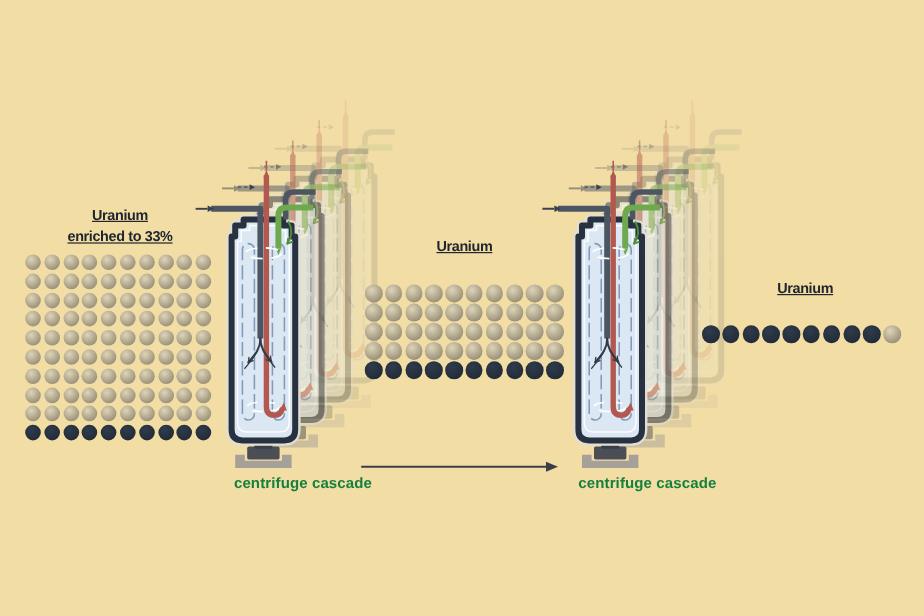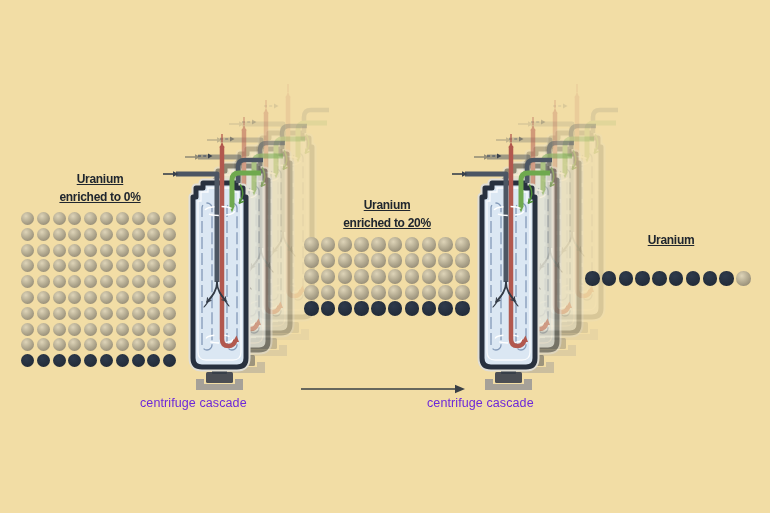--- a/index.html
+++ b/index.html
@@ -56,22 +56,22 @@
   .loop{fill:none;stroke:#6e87aa;stroke-width:1.3;stroke-dasharray:12 4;opacity:.8;}
   .swirl{fill:none;stroke:#ffffff;stroke-width:1.4;}
   .fork{fill:none;stroke:#333b47;stroke-width:1.7;stroke-linecap:round;}
   .fork-thin{fill:none;stroke:#333b47;stroke-width:1.1;stroke-linecap:round;}
   .mini-arrow{stroke:#39414c;stroke-width:1.6;}
   .mini-arrow-dash{stroke:#5a626e;stroke-width:1.4;stroke-dasharray:3 2.2;}
   .arrhead{fill:#39414c;}
 
   
   .cascade-label{
-    position:absolute;width:170px;text-align:left;
-    font-size:12.5px;color:#6d28d9;letter-spacing:0.1px;
+    position:absolute;width:170px;text-align:right;
+    font-size:12.5px;color:#15803d;letter-spacing:0.1px;font-weight:bold;
   }
   #label-left{left:140px;top:396px;}
   #label-right{left:427px;top:396px;}
 
   
   #flow-arrow{position:absolute;left:297px;top:382px;}
   #flow-arrow line{stroke:#393f46;stroke-width:1.6;}
   #flow-arrow polygon{fill:#393f46;}
 </style>
 </head>
@@ -125,21 +125,21 @@
         <path class="fork-thin" d="M47,212 l0.5,-4.2 M47,212 l4,-1.4"></path>
         <path class="fork-thin" d="M66,211 l-0.6,-4.2 M66,211 l-4.2,-1.2"></path>
 
         <ellipse class="swirl" cx="59.5" cy="121" rx="15" ry="4.5" stroke-dasharray="10 7"></ellipse>
       </g>
     </defs>
   </svg>
 
   <div class="block-title" id="title-10">
     <span>Uranium</span><br>
-    <span>enriched to 0%</span>
+    <span>enriched to 33%</span>
   </div>
   <div class="dot-grid" id="grid-10">
       <div class="dot-row">
         <span class="dot light"></span>
         <span class="dot light"></span>
         <span class="dot light"></span>
         <span class="dot light"></span>
         <span class="dot light"></span>
         <span class="dot light"></span>
         <span class="dot light"></span>
@@ -260,21 +260,20 @@
   <svg class="centrifuge-svg" id="centrifuge-left" viewBox="0 -10 215 320">
     <use href="#cfg" transform="translate(66,-50)" opacity="0.12"></use>
     <use href="#cfg" transform="translate(44,-34)" opacity="0.26"></use>
     <use href="#cfg" transform="translate(22,-17)" opacity="0.5"></use>
     <use href="#cfg"></use>
   </svg>
   <div class="cascade-label" id="label-left">centrifuge cascade</div>
 
   <div class="block-title" id="title-20">
     <span>Uranium</span><br>
-    <span>enriched to 20%</span>
   </div>
   <div class="dot-grid" id="grid-20">
       <div class="dot-row">
         <span class="dot light"></span>
         <span class="dot light"></span>
         <span class="dot light"></span>
         <span class="dot light"></span>
         <span class="dot light"></span>
         <span class="dot light"></span>
         <span class="dot light"></span>

